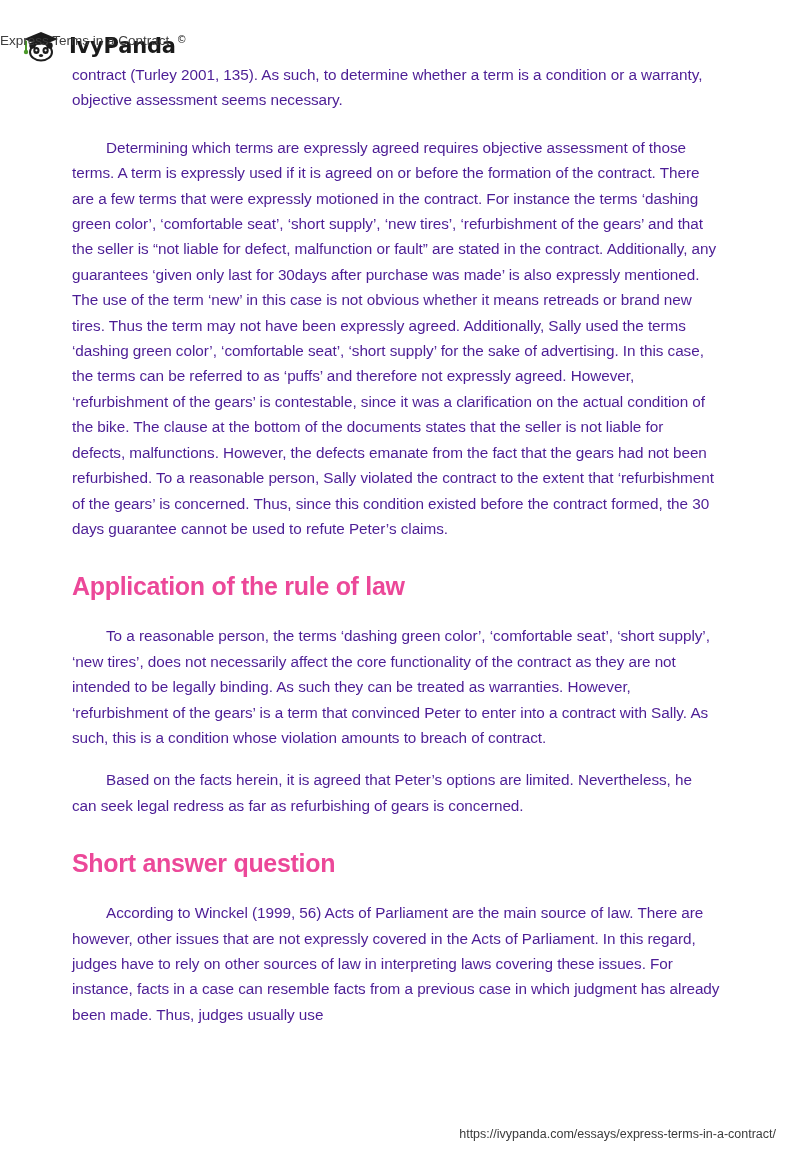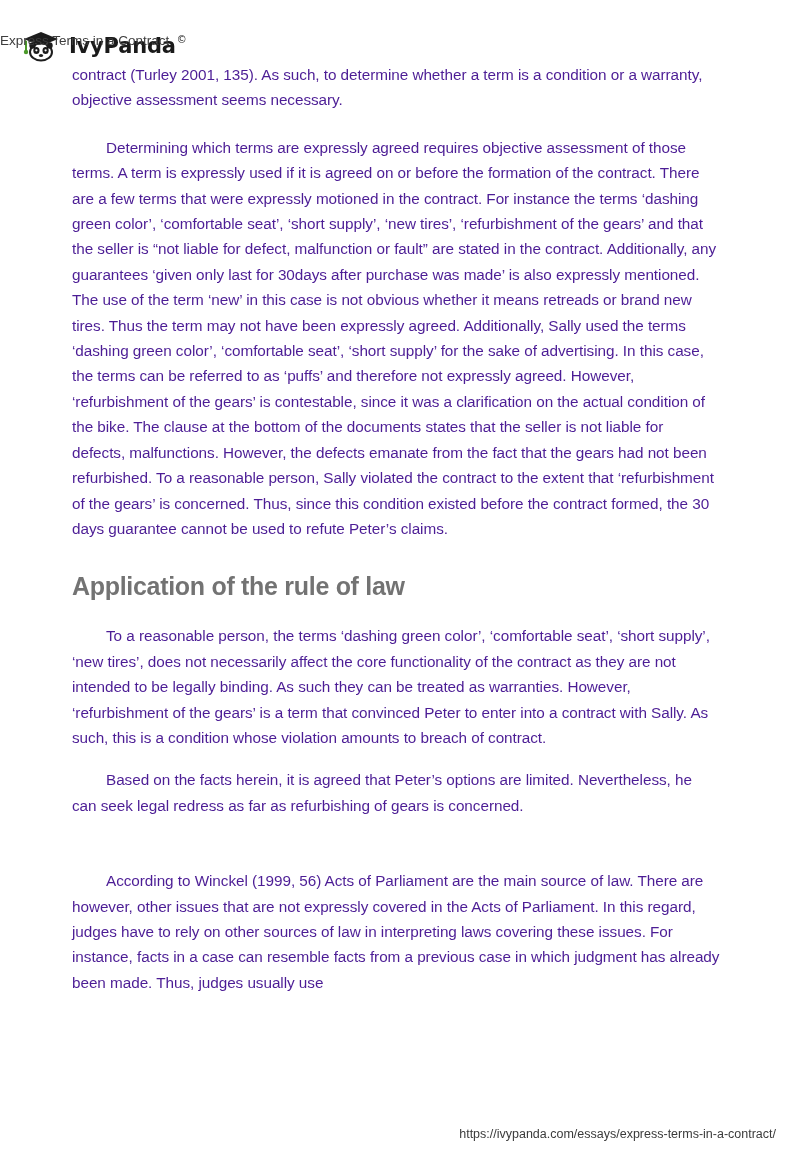--- a/index.html
+++ b/index.html
@@ -101,21 +101,21 @@
   }
 
   .gap-sm { height: 17px; }
   .gap-md { height: 22px; }
 
   h2.section-heading {
     font-size: 25px;
     line-height: 32px;
     font-weight: bold;
     margin: 0;
-    color: #737373;
+    color: #ec4899;
     letter-spacing: -0.3px;
   }
 
   .heading-block-top { height: 29px; }
   .heading-block-bottom { height: 21px; }
 
   
   .footer {
     position: absolute;
     left: 0;
@@ -175,20 +175,21 @@
     <div class="heading-block-bottom"></div>
 
     <p class="body-text indent">To a reasonable person, the terms ‘dashing green color’, ‘comfortable seat’, ‘short supply’, ‘new tires’, does not necessarily affect the core functionality of the contract as they are not intended to be legally binding. As such they can be treated as warranties. However, ‘refurbishment of the gears’ is a term that convinced Peter to enter into a contract with Sally. As such, this is a condition whose violation amounts to breach of contract.</p>
 
     <div class="gap-sm"></div>
 
     <p class="body-text indent">Based on the facts herein, it is agreed that Peter’s options are limited. Nevertheless, he can seek legal redress as far as refurbishing of gears is concerned.</p>
 
     <div class="heading-block-top"></div>
 
+    <h2 class="section-heading">Short answer question</h2>
 
     <div class="heading-block-bottom"></div>
 
     <p class="body-text indent">According to Winckel (1999, 56) Acts of Parliament are the main source of law. There are however, other issues that are not expressly covered in the Acts of Parliament. In this regard, judges have to rely on other sources of law in interpreting laws covering these issues. For instance, facts in a case can resemble facts from a previous case in which judgment has already been made. Thus, judges usually use</p>
 
   </div>
 
   <div class="footer">
     <a class="footer-url" href="#">https://ivypanda.com/essays/express-terms-in-a-contract/</a>
   </div>

